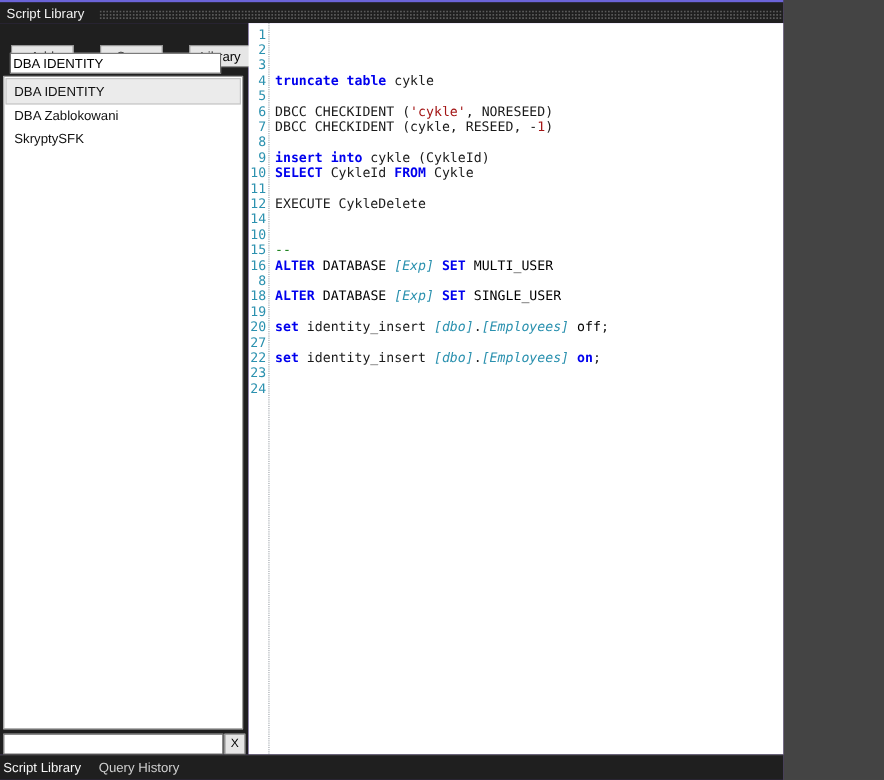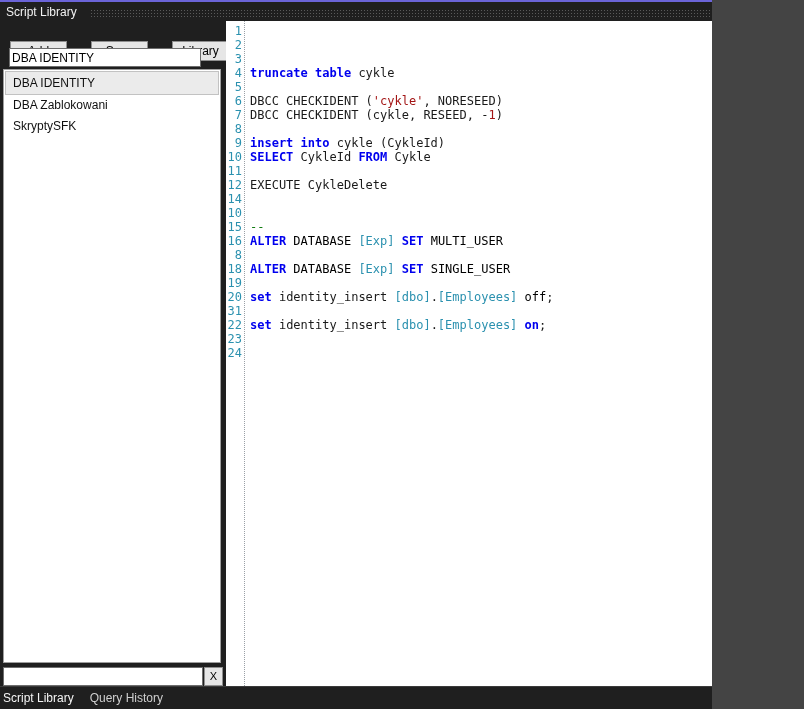--- a/index.html
+++ b/index.html
@@ -57,21 +57,21 @@
   }
   #gutter{
     width:16px;padding:3px 2px 0 0;text-align:right;color:var(--lnum,#2b91af);
     border-right:1px dotted #9aa0a6;flex:0 0 auto;
   }
   #gutter .ln{height:14px;line-height:14px;}
   #code-lines{padding:3px 0 0 5px;white-space:pre;flex:1 1 auto;}
   .cl{height:14px;line-height:14px;color:var(--plain,#1a1a1a);}
   .t-k{color:var(--kw,#0000ee);font-weight:bold;}
   .t-b{color:var(--kw2,#000);font-weight:normal;}
-  .t-o{color:var(--obj,#2b91af);}
+  .t-o{color:var(--obj,#2b91af);font-style:italic;}
   .t-s{color:var(--str,#a31515);}
   .t-n{color:var(--num,#a31515);}
   .t-c{color:var(--com,#107c10);}
   .t-p{color:var(--plain,#1a1a1a);}
   
   #statusbar{
     position:absolute;left:0;top:686px;width:804px;height:23px;background:#1f1f1f;
     border-top:1px solid #3a3a3a;box-sizing:border-box;display:flex;align-items:center;
   }
   .tab{font-size:12px;padding:0 8px;color:#cfcfcf;}
@@ -121,21 +121,21 @@
         <div class="ln">11</div>
         <div class="ln">12</div>
         <div class="ln">14</div>
         <div class="ln">10</div>
         <div class="ln">15</div>
         <div class="ln">16</div>
         <div class="ln">8</div>
         <div class="ln">18</div>
         <div class="ln">19</div>
         <div class="ln">20</div>
-        <div class="ln">31</div>
+        <div class="ln">27</div>
         <div class="ln">22</div>
         <div class="ln">23</div>
         <div class="ln">24</div>
       </div>
     <div id="code-lines"><div class="cl">&nbsp;</div><div class="cl">&nbsp;</div><div class="cl">&nbsp;</div><div class="cl"><span class="t-k">truncate </span><span class="t-k">table </span><span class="t-p">cykle</span></div><div class="cl">&nbsp;</div><div class="cl"><span class="t-p">DBCC CHECKIDENT (</span><span class="t-s">'cykle'</span><span class="t-p">, NORESEED)</span></div><div class="cl"><span class="t-p">DBCC CHECKIDENT (cykle, RESEED, -</span><span class="t-n">1</span><span class="t-p">)</span></div><div class="cl">&nbsp;</div><div class="cl"><span class="t-k">insert </span><span class="t-k">into </span><span class="t-p">cykle (CykleId)</span></div><div class="cl"><span class="t-k">SELECT </span><span class="t-p">CykleId </span><span class="t-k">FROM </span><span class="t-p">Cykle</span></div><div class="cl">&nbsp;</div><div class="cl"><span class="t-p">EXECUTE CykleDelete</span></div><div class="cl">&nbsp;</div><div class="cl">&nbsp;</div><div class="cl"><span class="t-c">--</span></div><div class="cl"><span class="t-k">ALTER </span><span class="t-b">DATABASE </span><span class="t-o">[Exp]</span><span class="t-p"> </span><span class="t-k">SET </span><span class="t-b">MULTI_USER</span></div><div class="cl">&nbsp;</div><div class="cl"><span class="t-k">ALTER </span><span class="t-b">DATABASE </span><span class="t-o">[Exp]</span><span class="t-p"> </span><span class="t-k">SET </span><span class="t-b">SINGLE_USER</span></div><div class="cl">&nbsp;</div><div class="cl"><span class="t-k">set </span><span class="t-p">identity_insert </span><span class="t-o">[dbo]</span><span class="t-p">.</span><span class="t-o">[Employees]</span><span class="t-p"> </span><span class="t-b">off</span><span class="t-p">;</span></div><div class="cl">&nbsp;</div><div class="cl"><span class="t-k">set </span><span class="t-p">identity_insert </span><span class="t-o">[dbo]</span><span class="t-p">.</span><span class="t-o">[Employees]</span><span class="t-p"> </span><span class="t-k">on</span><span class="t-p">;</span></div><div class="cl">&nbsp;</div><div class="cl">&nbsp;</div></div>
   </div>
 
   <div id="statusbar">
       <div class="tab active">Script Library</div>
       <div class="tab">Query History</div>

